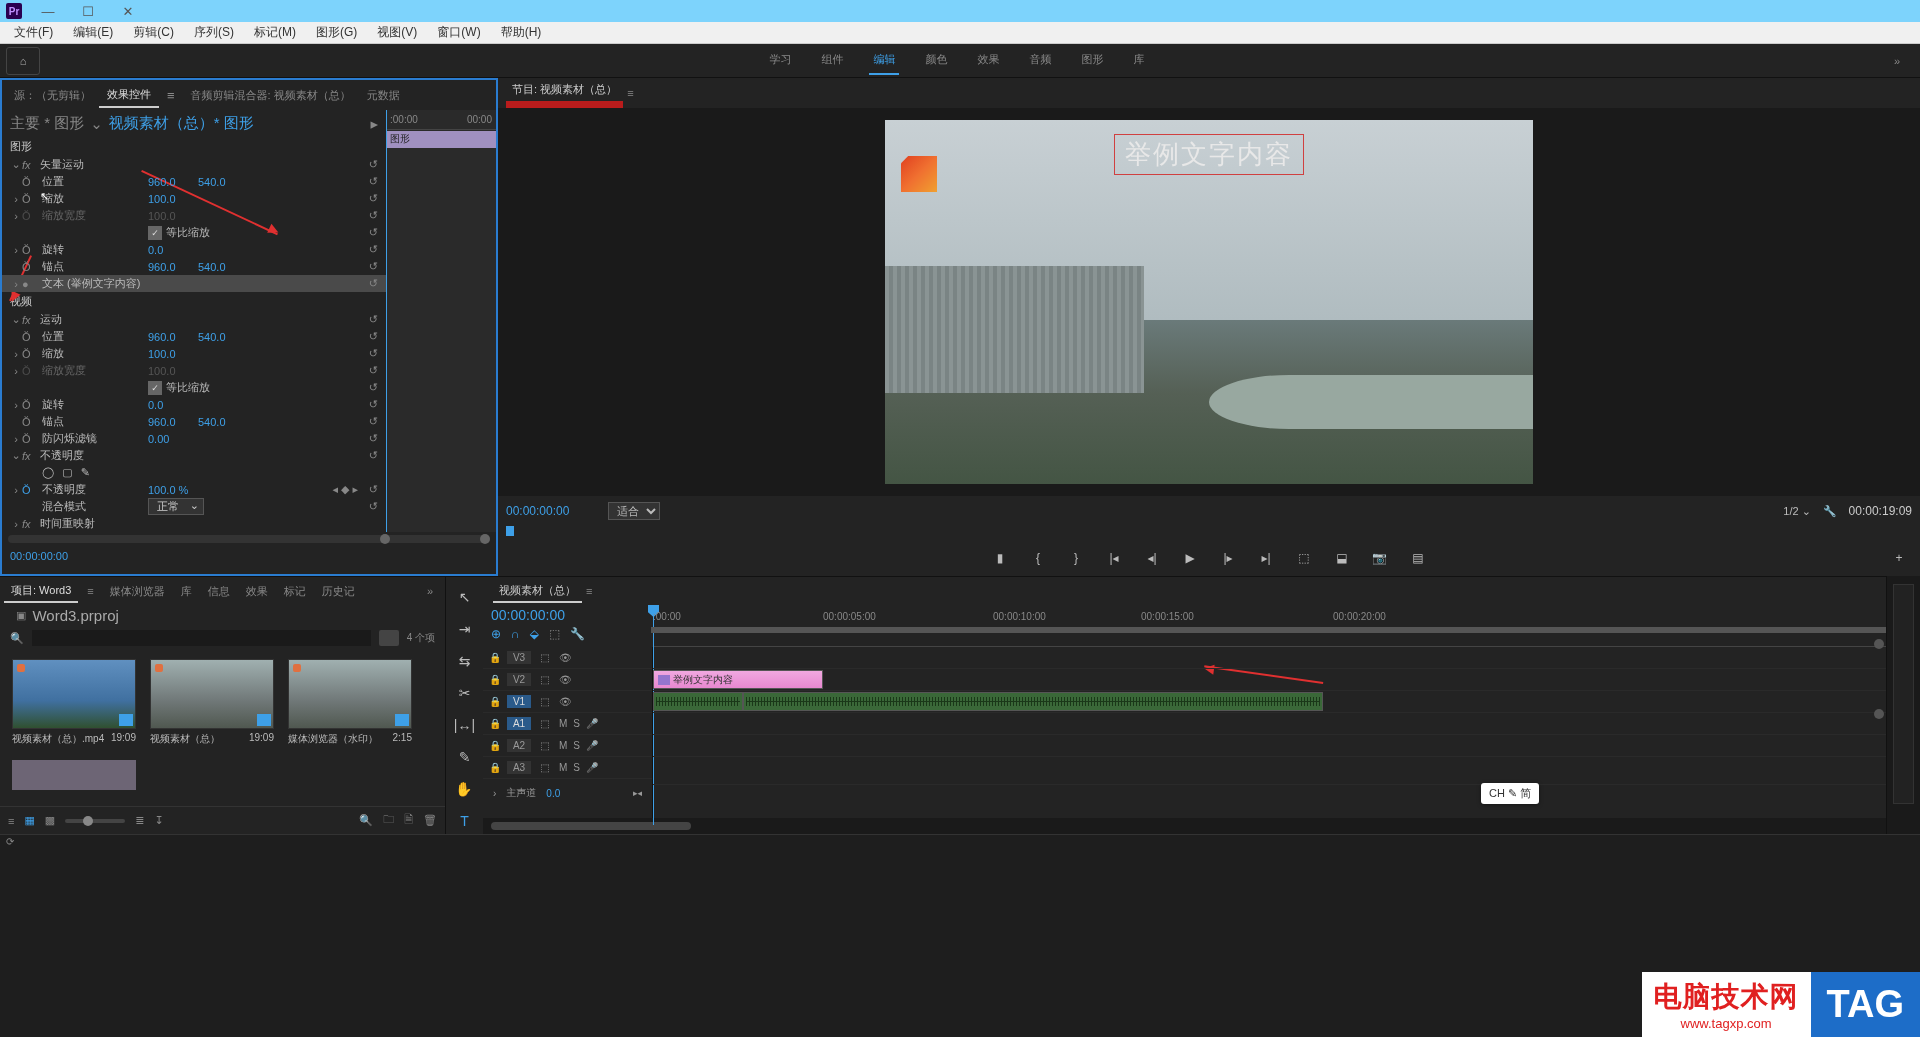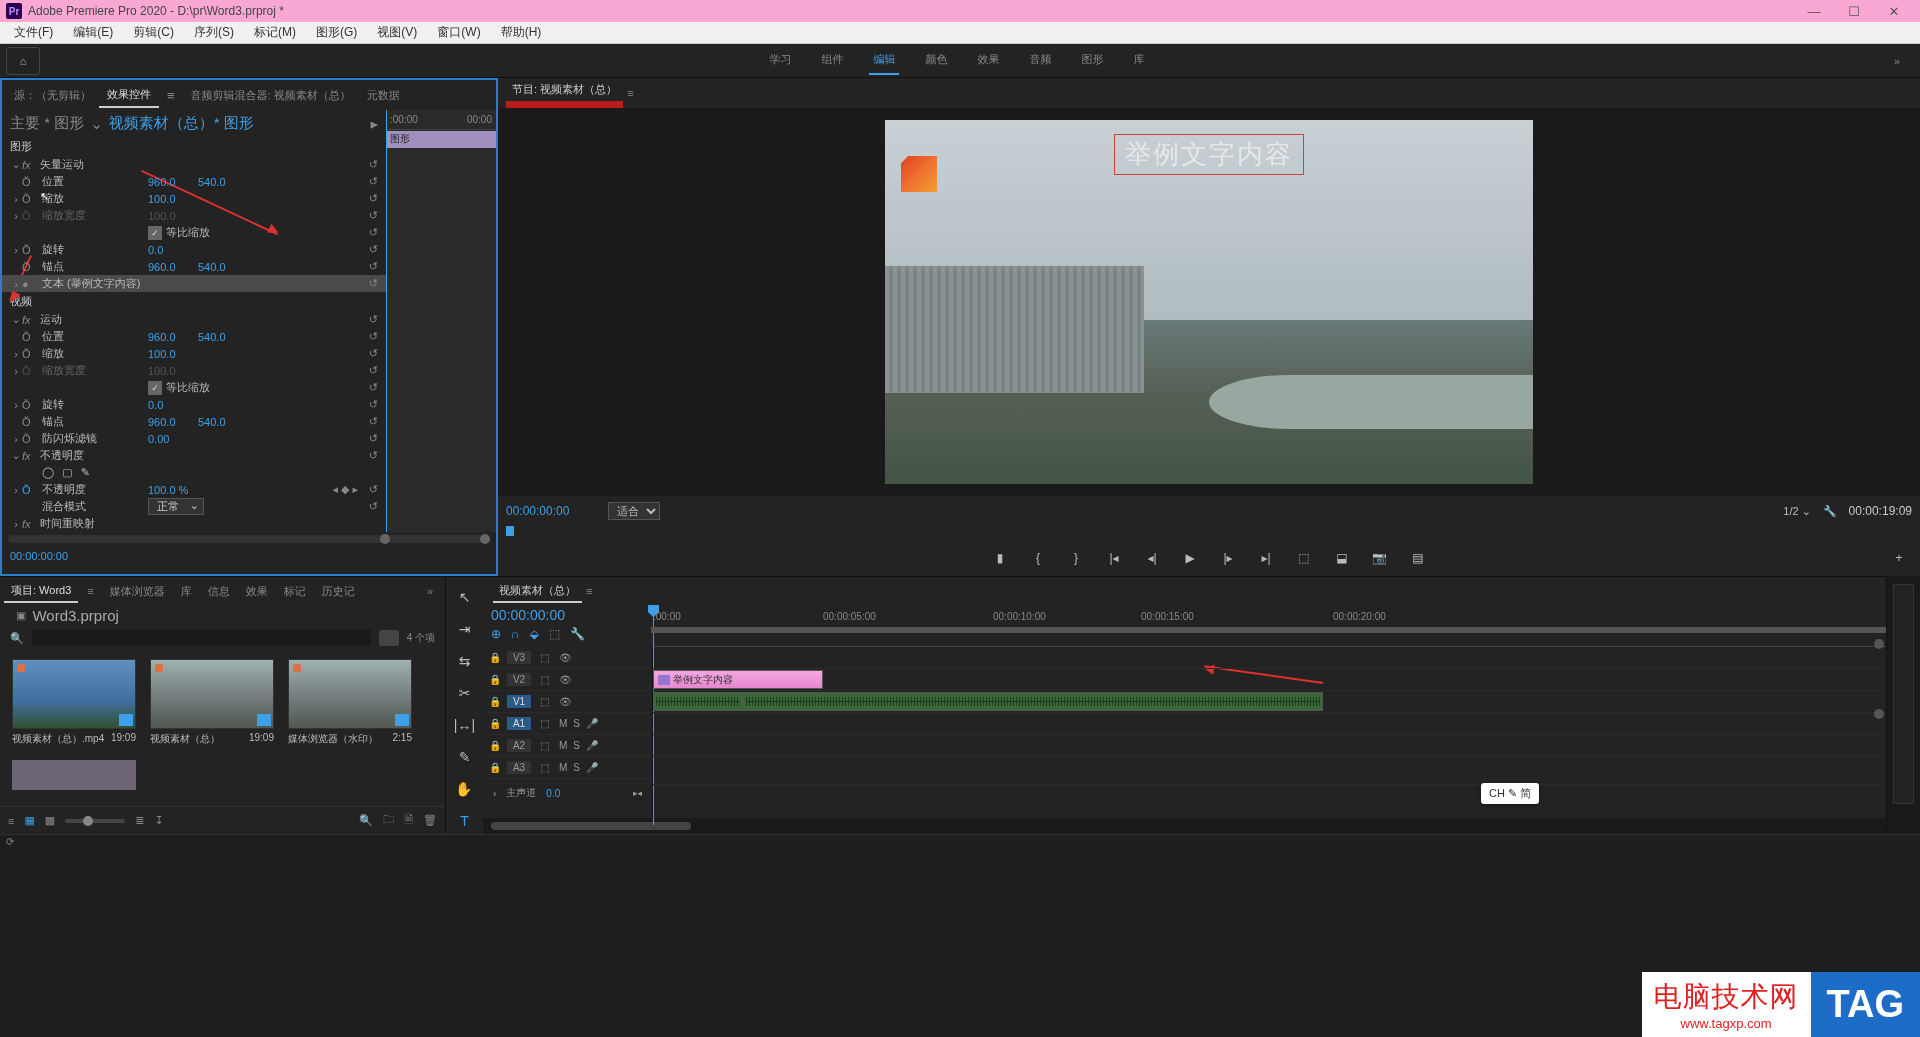--- a/index.html
+++ b/index.html
@@ -1,17 +1,17 @@
 <!DOCTYPE html>
 <html><head>
 <meta charset="utf-8">
 <style>
 *{margin:0;padding:0;box-sizing:border-box;font-family:"Microsoft YaHei",sans-serif;user-select:none}
 body{background:#1e1e1e;color:#b8b8b8;font-size:11px;width:1920px;height:1037px;overflow:hidden}
-.titlebar{background:#f9a8d4;height:22px;display:flex;align-items:center;padding:0 6px;color:#333}
+.titlebar{background:#7dd3fc;height:22px;display:flex;align-items:center;padding:0 6px;color:#333}
 .tb-logo{width:16px;height:16px;background:#2a0050;color:#c090ff;font-size:10px;font-weight:bold;display:flex;align-items:center;justify-content:center;border-radius:2px;margin-right:6px}
 .tb-title{flex:1;font-size:12px;color:#444}
 .tb-btn{width:40px;height:22px;display:flex;align-items:center;justify-content:center;color:#555;font-size:13px}
 .menubar{background:#f0f0f0;height:22px;display:flex;align-items:center;padding:0 4px;color:#333;border-bottom:1px solid #ccc}
 .menubar span{padding:2px 10px;font-size:12px}
 .toolbar{background:#232323;height:34px;display:flex;align-items:center;border-bottom:1px solid #111}
 .home-btn{width:34px;height:28px;margin-left:6px;display:flex;align-items:center;justify-content:center;color:#aaa;border:1px solid #444;border-radius:3px}
 .workspaces{flex:1;display:flex;justify-content:center;gap:22px}
 .workspaces span{color:#888;padding:6px 4px;border-bottom:2px solid transparent}
 .workspaces .active{color:#3ea0e8;border-bottom-color:#3ea0e8}
@@ -131,37 +131,34 @@
 .audio-meter{width:34px;background:#1a1a1a;border-left:1px solid #111;position:relative}
 .audio-meter .scale{position:absolute;inset:8px 6px 30px;background:linear-gradient(180deg,#222 0%,#222 100%);border:1px solid #333}
 .arrow-red{position:absolute;width:2px;background:#e03030;transform-origin:top left}
 .arrow-red::after{content:"";position:absolute;right:-5px;bottom:-2px;border:5px solid transparent;border-left:10px solid #e03030}
 .arrow1{top:90px;left:140px;width:150px;height:2px;background:#e03030;transform:rotate(25deg)}
 .arrow2{top:176px;left:30px;width:50px;height:2px;background:#e03030;transform:rotate(115deg)}
 .arrow3{bottom:148px;left:840px;width:120px;height:2px;background:#e03030;transform:rotate(188deg)}
 .ime-badge{position:absolute;bottom:30px;left:998px;background:#fff;color:#333;padding:3px 8px;font-size:11px;border-radius:3px;box-shadow:0 1px 4px rgba(0,0,0,.4)}
 .watermark{position:absolute;right:0;bottom:0;display:flex;align-items:stretch}
 .wm1{background:#fff;padding:6px 12px;text-align:center}
-.wm1 .l1{color:#e02020;font-size:28px;font-weight:normal;letter-spacing:1px}
+.wm1 .l1{color:#e02020;font-size:28px;font-weight:bold;letter-spacing:1px}
 .wm1 .l2{color:#e02020;font-size:13px}
 .wm2{background:#1d6dc8;color:#fff;font-size:38px;font-weight:bold;padding:6px 16px;display:flex;align-items:center}
 .ec-scroll{height:14px;display:flex;align-items:center;padding:0 6px}
 .ec-scroll .sb{flex:1;height:8px;background:#333;border-radius:4px;position:relative}
 .ec-scroll .sb .k{position:absolute;width:10px;height:10px;background:#666;border-radius:50%;top:-1px}
 .tl-right-handles{position:absolute;right:2px;top:62px;display:flex;flex-direction:column;gap:60px}
 .tl-right-handles .h{width:10px;height:10px;background:#555;border-radius:50%}
 </style>
 </head>
 <body>
 
 <div class="titlebar">
   <div class="tb-logo">Pr</div>
-  <div class="tb-title">
-    <span>Adobe Premiere Pro 2020</span> - <span>D:\pr\Word3.prproj *</span>
-  </div>
   <div class="tb-btn">—</div>
   <div class="tb-btn">☐</div>
   <div class="tb-btn">✕</div>
 </div>
 
 <div class="menubar">
   <span>文件(F)</span>
   <span>编辑(E)</span>
   <span>剪辑(C)</span>
   <span>序列(S)</span>

